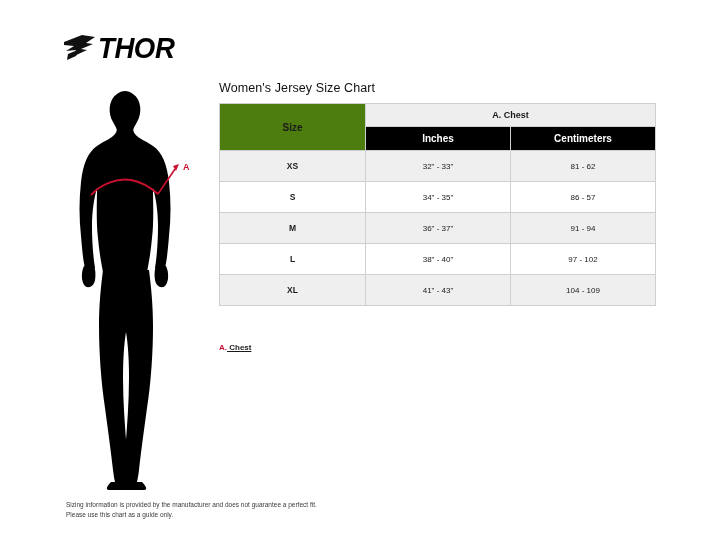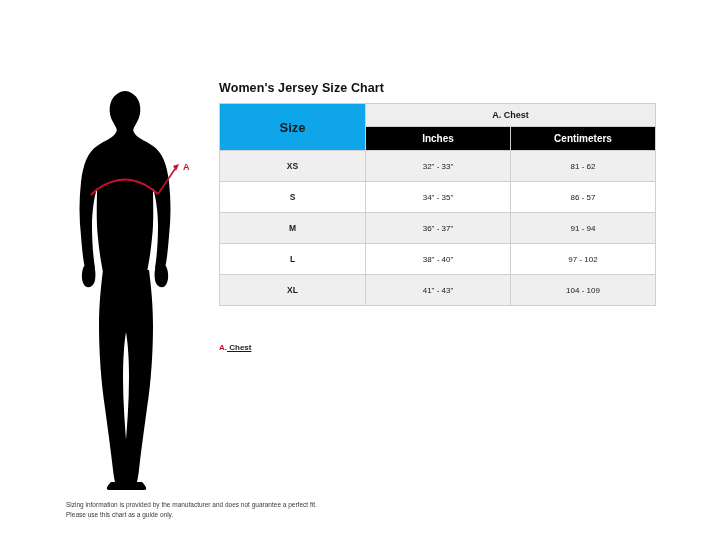--- a/index.html
+++ b/index.html
@@ -57,21 +57,21 @@
     height: 400px;
   }
   .figure-wrap svg { display: block; }
 
   
   .chart-title {
     position: absolute;
     left: 219px;
     top: 81px;
     font-size: 12.5px;
-    font-weight: bold;
+    font-weight: normal;
     color: #111;
     letter-spacing: 0.1px;
   }
   .measure-title {
     position: absolute;
     left: 219px;
     top: 320px;
     font-size: 12.5px;
     font-weight: bold;
     color: #111;
@@ -110,22 +110,22 @@
   }
   .size-table td, .size-table th {
     border: 1px solid #cfcfcf;
     padding: 0;
     text-align: center;
     vertical-align: middle;
   }
   .th-size {
     width: 145px;
     height: 45px;
-    background: #0ea5e9;
-    font-size: 13px;
+    background: #4d7c0f;
+    font-size: 10px;
     font-weight: bold;
     color: #1a1a1a;
   }
   .th-group {
     height: 22px;
     background: #eeeeee;
     font-size: 9px;
     font-weight: bold;
     color: #1a1a1a;
   }
@@ -168,20 +168,29 @@
     font-size: 9px;
     font-weight: bold;
     color: #c8102e;
   }
 </style>
 </head>
 <body>
 
 <div class="page">
 
+  <div class="brand">
+    <span class="brand-mark">
+      <svg width="34" height="30" viewBox="0 0 34 30" xmlns="http://www.w3.org/2000/svg">
+        <path d="M2 9 L20 2 L33 4 L24 10 L31 11 L19 16 L25 17 L10 24 L14 17 L4 18 L12 13 L2 12 Z" fill="#111111"></path>
+        <path d="M6 21 L18 16 L14 23 L5 27 Z" fill="#111111"></path>
+      </svg>
+    </span>
+    <span class="brand-word">THOR</span>
+  </div>
 
   <div class="figure-wrap">
     <svg width="150" height="400" viewBox="0 0 150 400" xmlns="http://www.w3.org/2000/svg">
       <g fill="#000000">
 
         <path d="M62 4 C53 10 53 24 58 32 C60 36 62 38 62 42 L78 42 C78 38 80 36 82 32 C87 24 87 10 78 4 C73 0 67 0 62 4 Z"></path>
 
         <path d="M62 40 C60 48 50 50 42 56 C33 62 28 74 26 92 C24 110 24 128 26 146 C27 158 28 170 30 178 L40 178 C38 166 37 150 37 136 C37 122 39 108 42 98 C42 112 41 132 43 148 C44 160 46 172 48 182 L92 182 C94 172 96 160 97 148 C99 132 98 112 98 98 C101 108 103 122 103 136 C103 150 102 166 100 178 L110 178 C112 170 113 158 114 146 C116 128 116 110 114 92 C112 74 107 62 98 56 C90 50 80 48 78 40 Z"></path>
 
         <path d="M29 176 C26 182 26 192 30 196 C34 199 39 196 40 190 C41 184 40 178 39 176 Z"></path>

